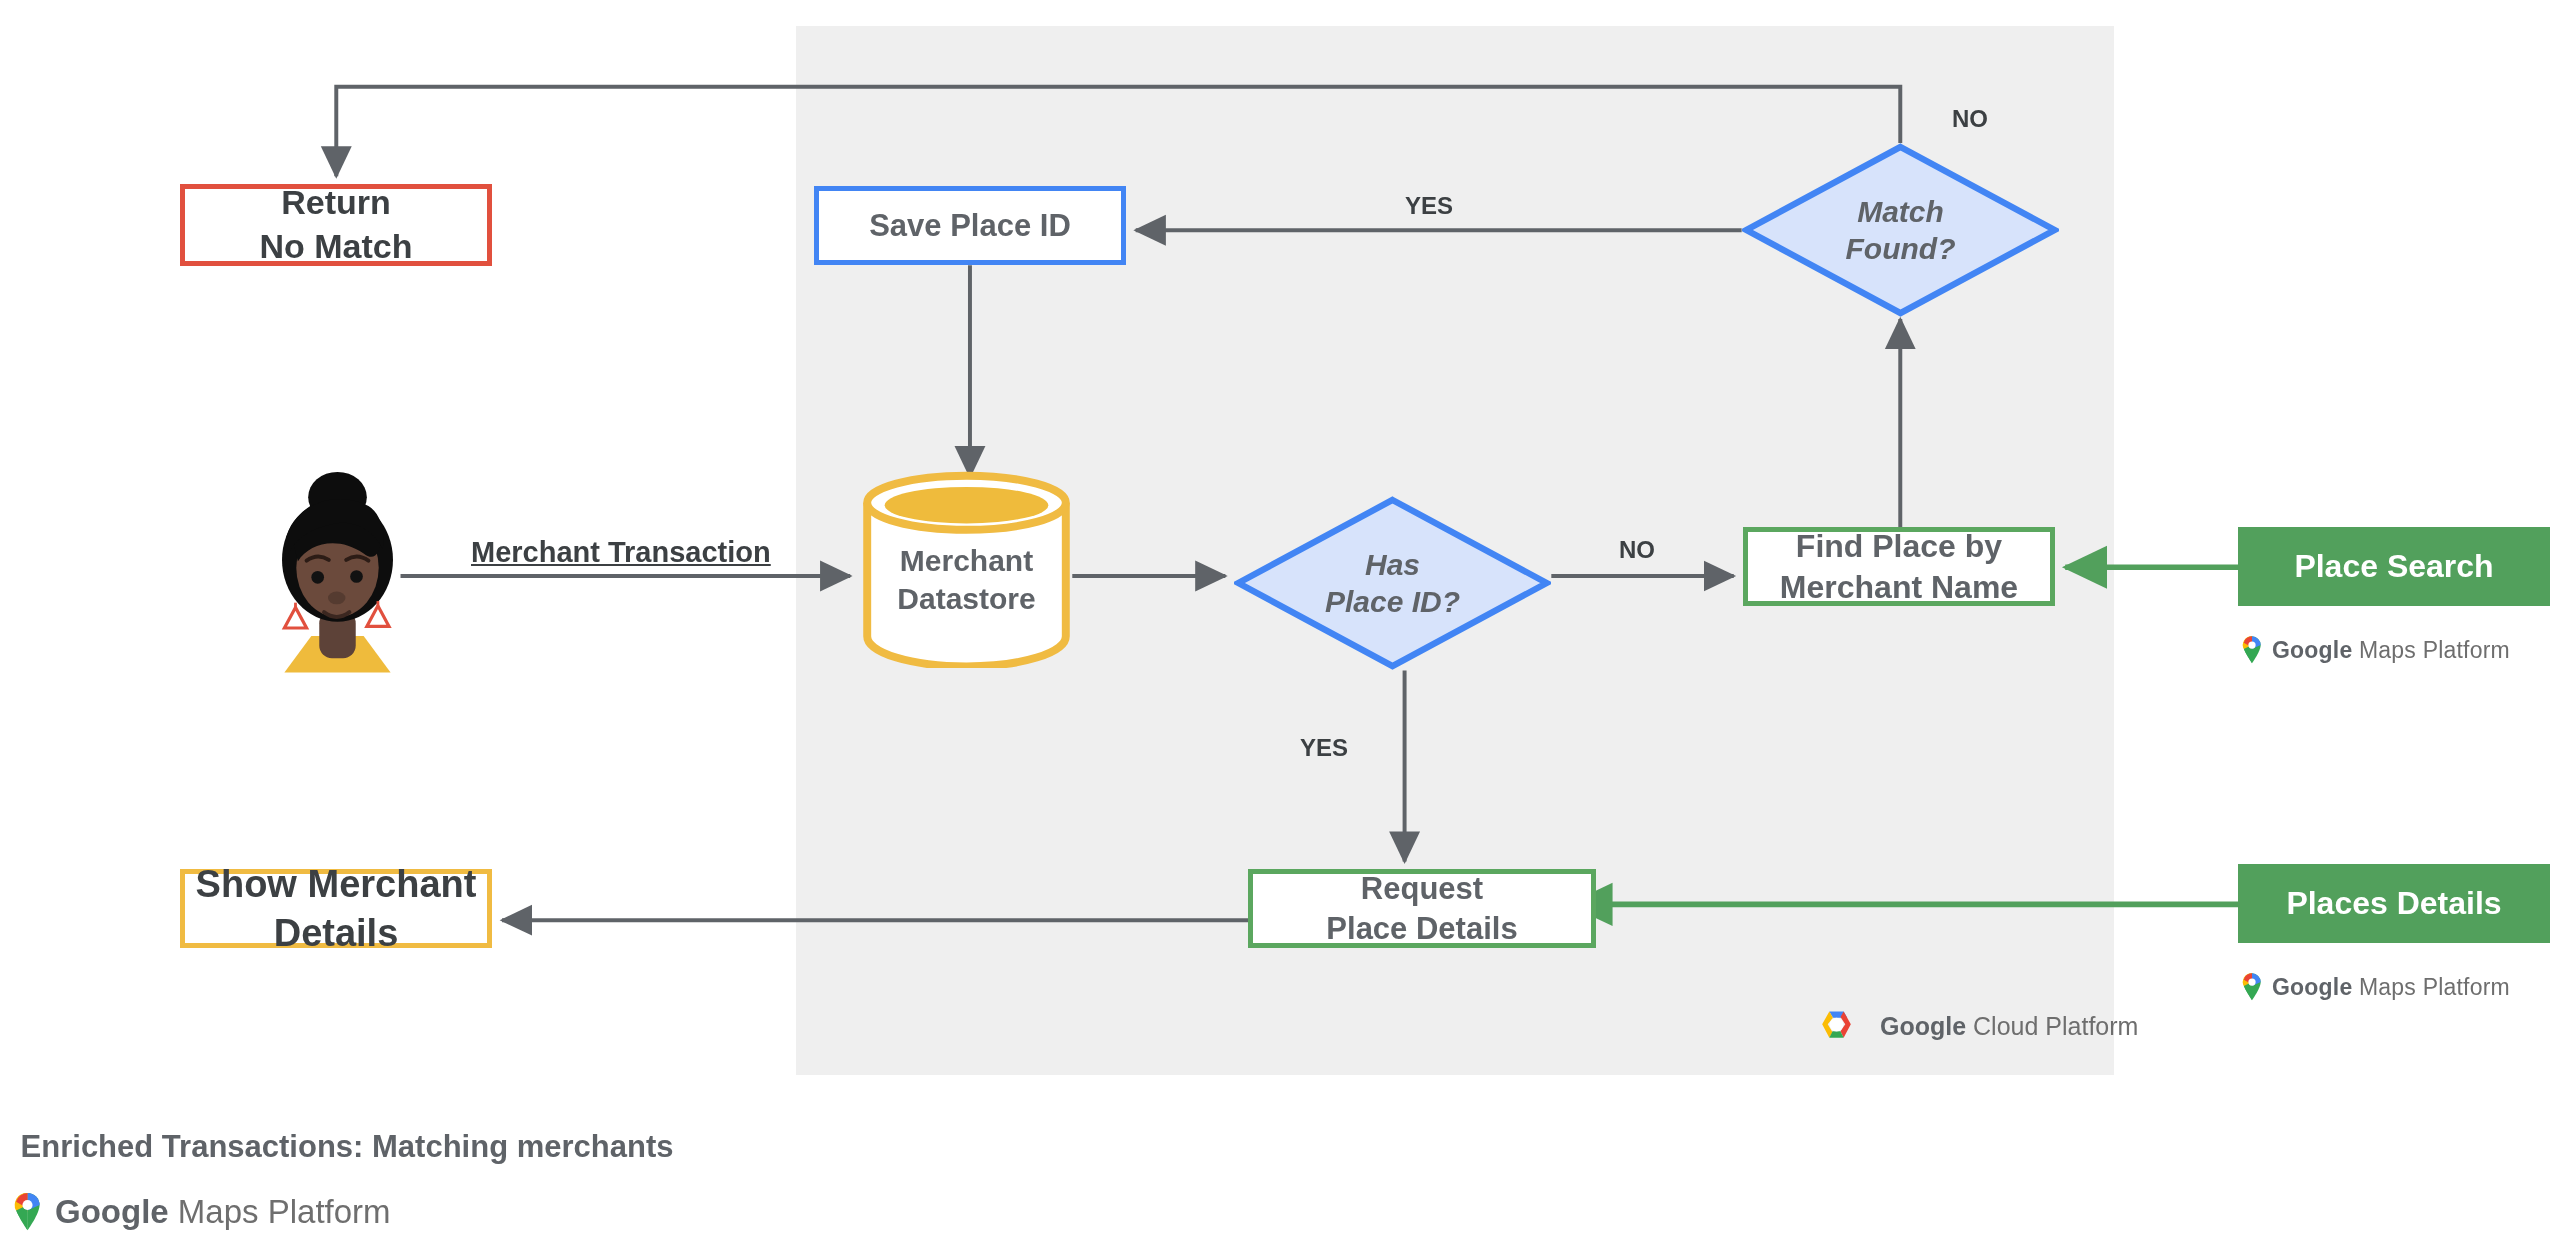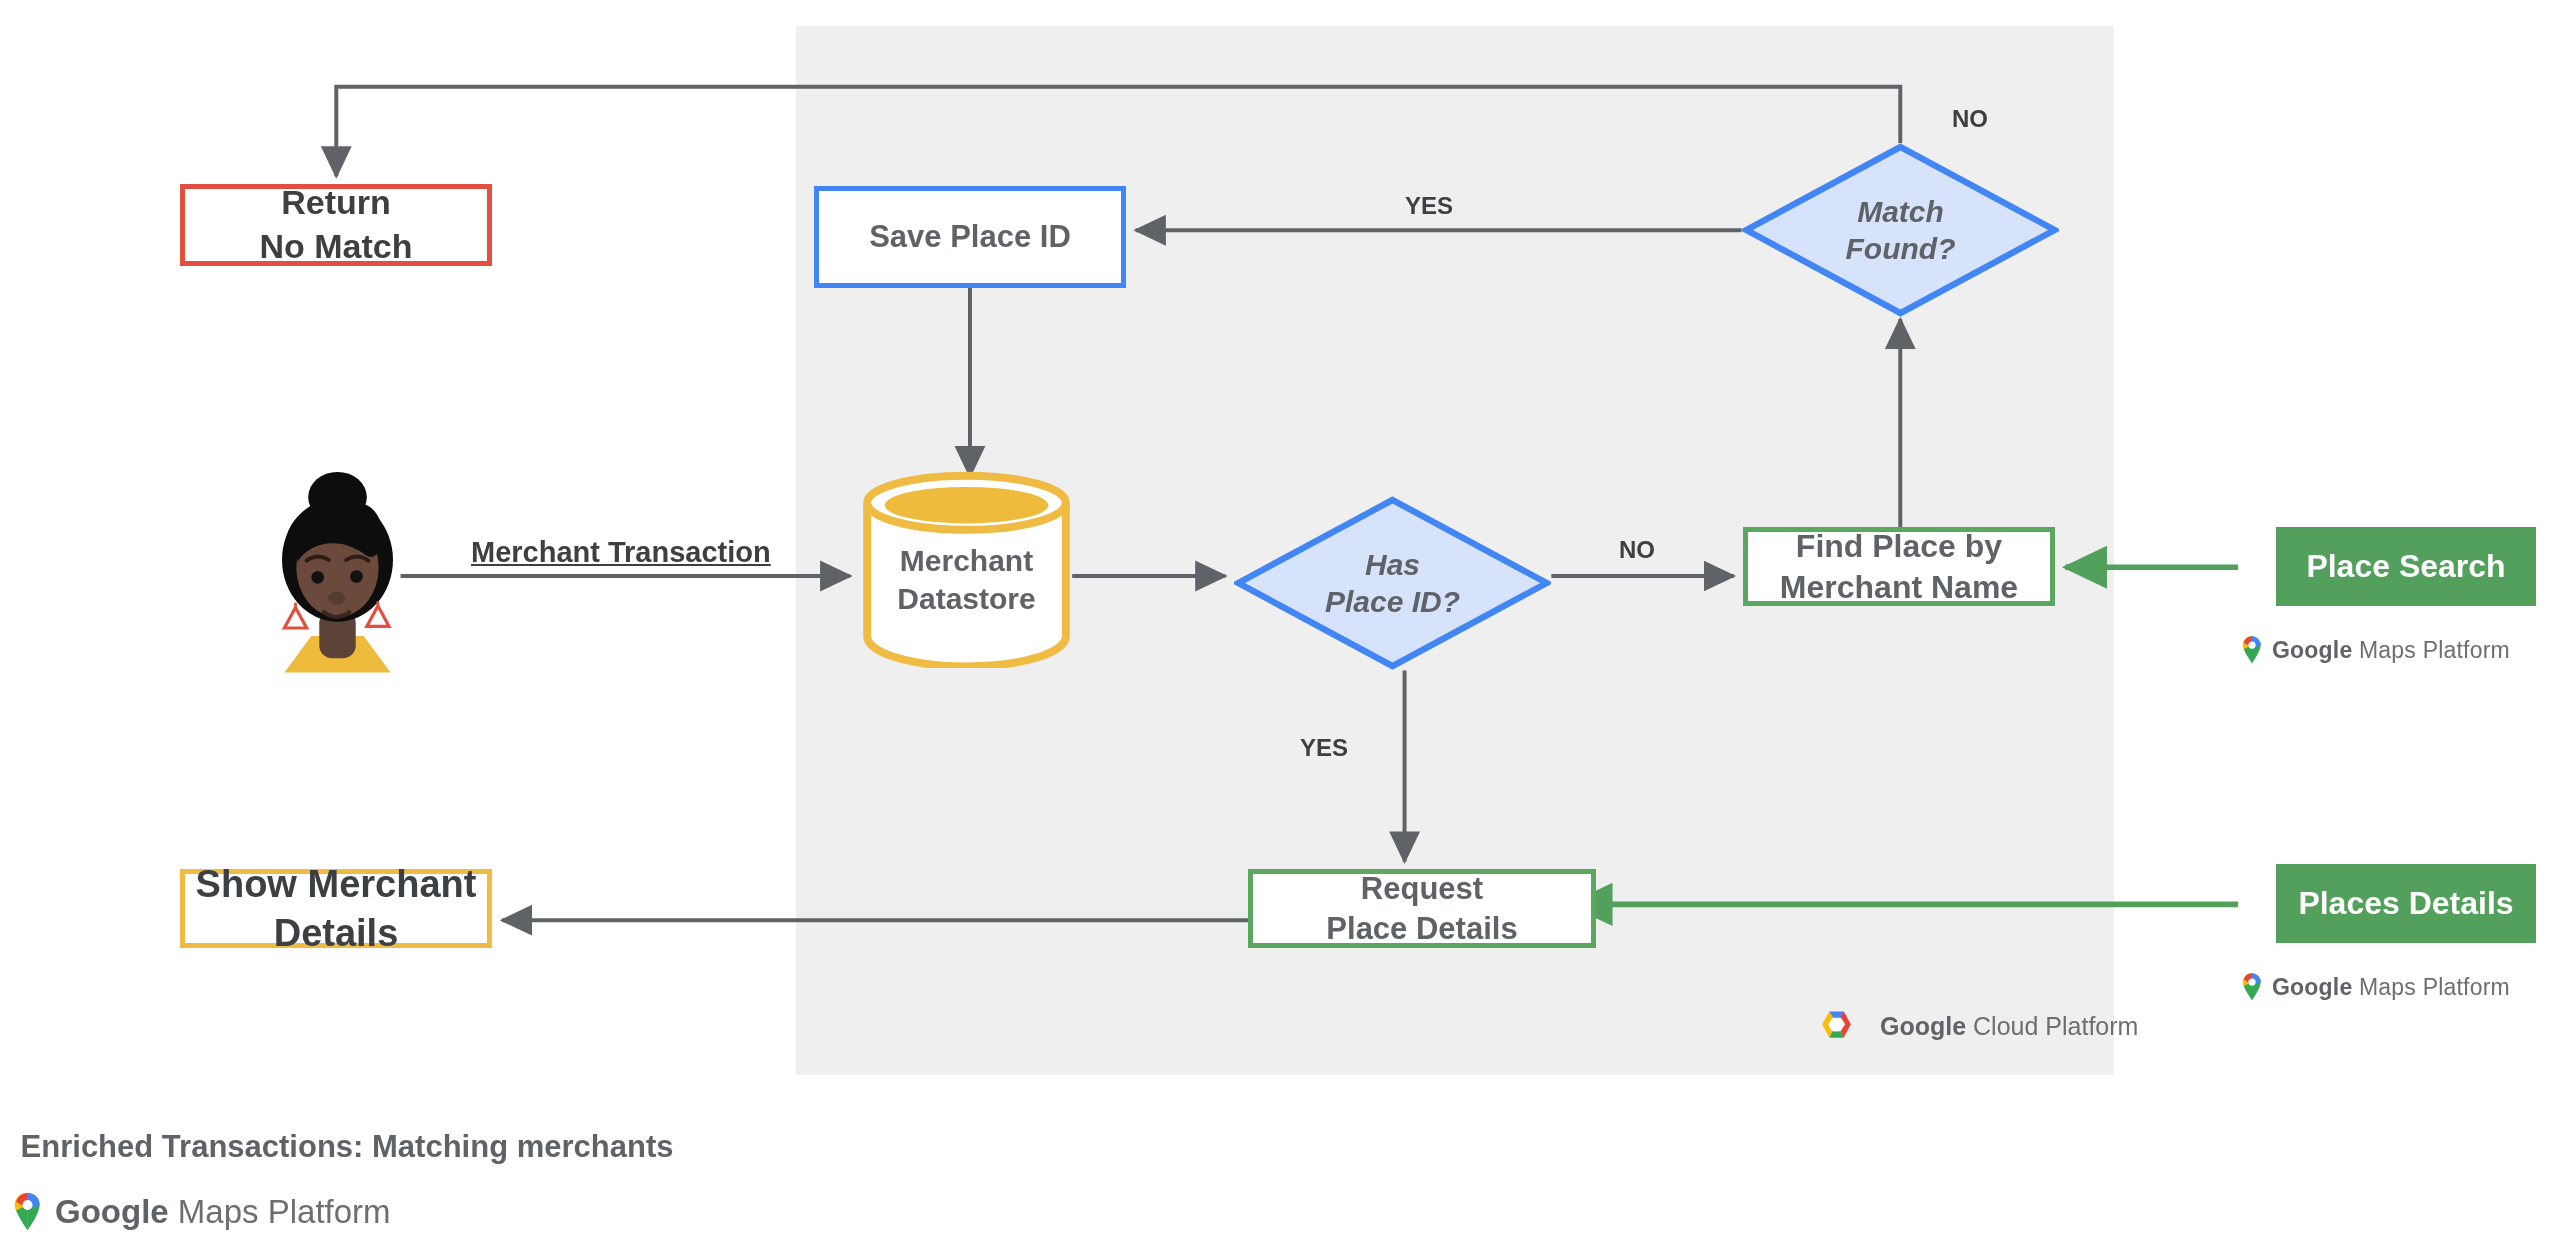--- a/index.html
+++ b/index.html
@@ -70,21 +70,21 @@
     border-color: #E1503E;
     color: #3C4043;
     font-size: 34px;
   }
 
   
   #node-save-place-id {
     left: 814px;
     top: 186px;
     width: 312px;
-    height: 102px;
+    height: 79px;
     border-width: 5.6px;
     border-color: #4285F4;
     color: #5F6368;
     font-size: 31px;
   }
 
   
   #node-find-place {
     left: 1743px;
     top: 527px;
@@ -117,31 +117,30 @@
     border-width: 5.6px;
     border-color: #F0BB42;
     color: #3C4043;
     font-size: 38px;
   }
 
   
   .product-chip {
     position: absolute;
     box-sizing: border-box;
-    width: 260px;
+    width: 312px;
     height: 79px;
     background: #52A05C;
     color: #ffffff;
     display: flex;
     align-items: center;
     justify-content: center;
     font-size: 32px;
     font-weight: bold;
     text-align: center;
-    margin-left: 38px;
   }
   #chip-place-search { left: 2238px; top: 527px; }
   #chip-places-details { left: 2238px; top: 864px; }
 
   
   .diamond-wrap {
     position: absolute;
     font-style: italic;
   }
   .diamond-wrap svg { display: block; }

